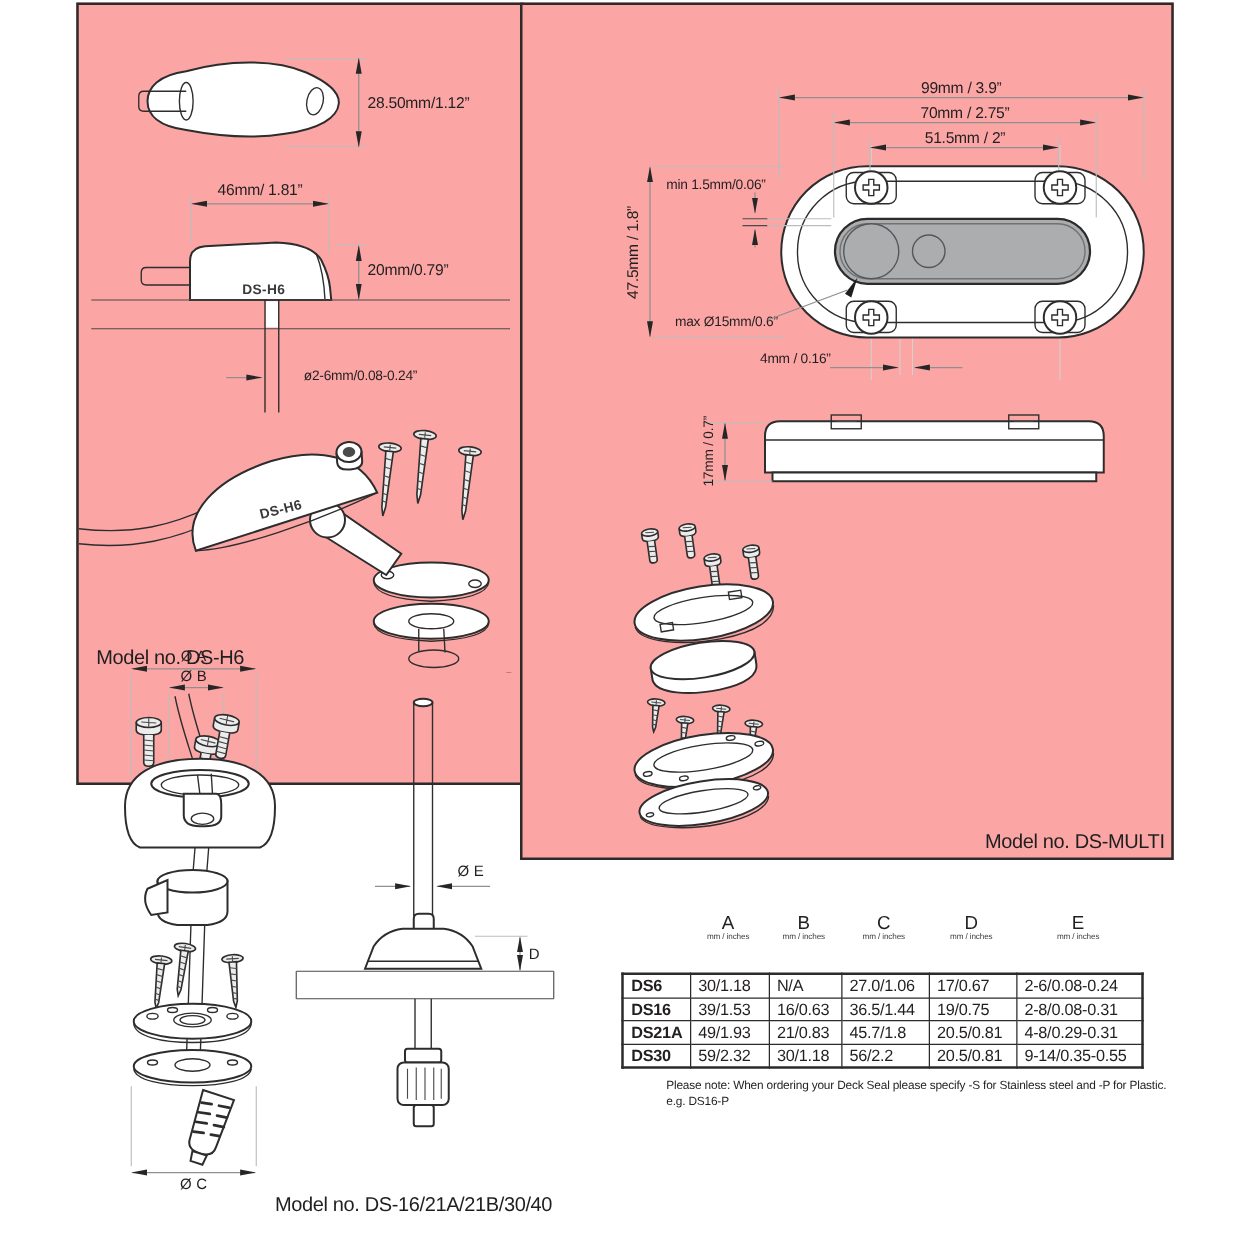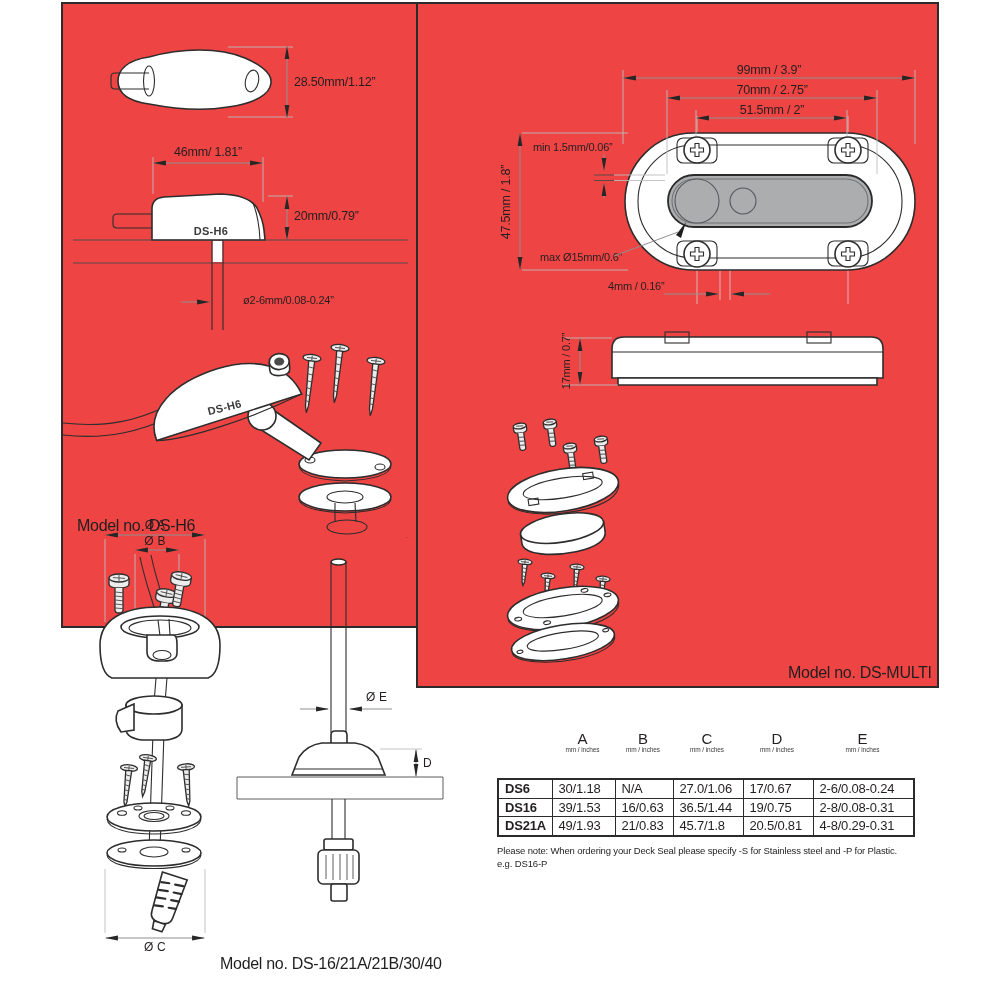--- a/index.html
+++ b/index.html
@@ -1,18 +1,18 @@
 <!DOCTYPE html>
 <html><head>
 <meta charset="utf-8">
 <style>
   html,body{margin:0;padding:0;background:#fff;}
   #stage{position:relative;width:1000px;height:1000px;background:#ffffff;overflow:hidden;
          font-family:"Liberation Sans",sans-serif;color:#231f20;}
-  .panel{position:absolute;border:2px solid #2b2b2b;background:#ef4444;box-sizing:border-box;}
+  .panel{position:absolute;border:2px solid #2b2b2b;background:#fca5a5;box-sizing:border-box;}
   #panel-dsh6{left:61px;top:2px;width:358px;height:626px;}
   #panel-dsmulti{left:416px;top:2px;width:523px;height:686px;}
   #area-dsrange{position:absolute;left:60px;top:517px;width:400px;height:455px;}
   #table-block{position:absolute;left:497px;top:730px;width:430px;}
   svg{display:block;}
   svg text{font-family:"Liberation Sans",sans-serif;fill:#231f20;}
   .dt{font-size:12.5px;letter-spacing:-0.2px;}
   .dts{font-size:11px;letter-spacing:-0.2px;}
   .lbl{font-size:12px;letter-spacing:0.2px;}
   .cap{font-size:16px;letter-spacing:-0.3px;fill:#1f1f1f;}
@@ -26,21 +26,21 @@
   .thin{stroke:#4a4a4a;stroke-width:0.9;fill:none;}
   
   #spec-header{display:flex;margin-left:54px;height:24px;align-items:flex-end;}
   #spec-header .hcol{display:flex;flex-direction:column;align-items:center;justify-content:flex-end;}
   #spec-header .letter{font-size:15px;line-height:15px;}
   #spec-header .unit{font-size:6.5px;color:#3c3c3c;line-height:8px;letter-spacing:-0.1px;}
   #spec-table{border-collapse:collapse;table-layout:fixed;width:416px;border:2px solid #2b2b2b;margin-top:24px;}
   #spec-table td{border:1.4px solid #2b2b2b;height:17.5px;font-size:13px;padding:0 0 0 6px;
                  white-space:nowrap;overflow:hidden;letter-spacing:-0.2px;}
   #spec-table td.model{font-weight:bold;}
-  #note{margin-top:7px;font-size:9.5px;letter-spacing:-0.15px;line-height:13px;color:#1f1f1f;white-space:nowrap;}
+  #note{margin-top:7px;font-size:9.5px;letter-spacing:-0.15px;line-height:13px;color:#1f1f1f;white-space:nowrap;margin-left:36px;}
 </style>
 </head>
 <body>
 
 <div id="stage">
 
   <div id="panel-dsh6" class="panel">
     <svg width="354" height="534" viewBox="0 0 354 534">
       <defs>
         <marker id="ar1" viewBox="0 0 12 6" refX="11" refY="3" markerWidth="13" markerHeight="7" orient="auto-start-reverse">
@@ -510,20 +510,28 @@
           <td>2-8/0.08-0.31</td>
         </tr>
         <tr>
           <td class="model">DS21A</td>
           <td>49/1.93</td>
           <td>21/0.83</td>
           <td>45.7/1.8</td>
           <td>20.5/0.81</td>
           <td>4-8/0.29-0.31</td>
         </tr>
+        <tr>
+          <td class="model">DS30</td>
+          <td>59/2.32</td>
+          <td>30/1.18</td>
+          <td>56/2.2</td>
+          <td>20.5/0.81</td>
+          <td>9-14/0.35-0.55</td>
+        </tr>
       </tbody>
     </table>
     <div id="note">
       <div>Please note: When ordering your Deck Seal please specify -S for Stainless steel and -P for Plastic.</div>
       <div>e.g. DS16-P</div>
     </div>
   </div>
 
 </div>
 

